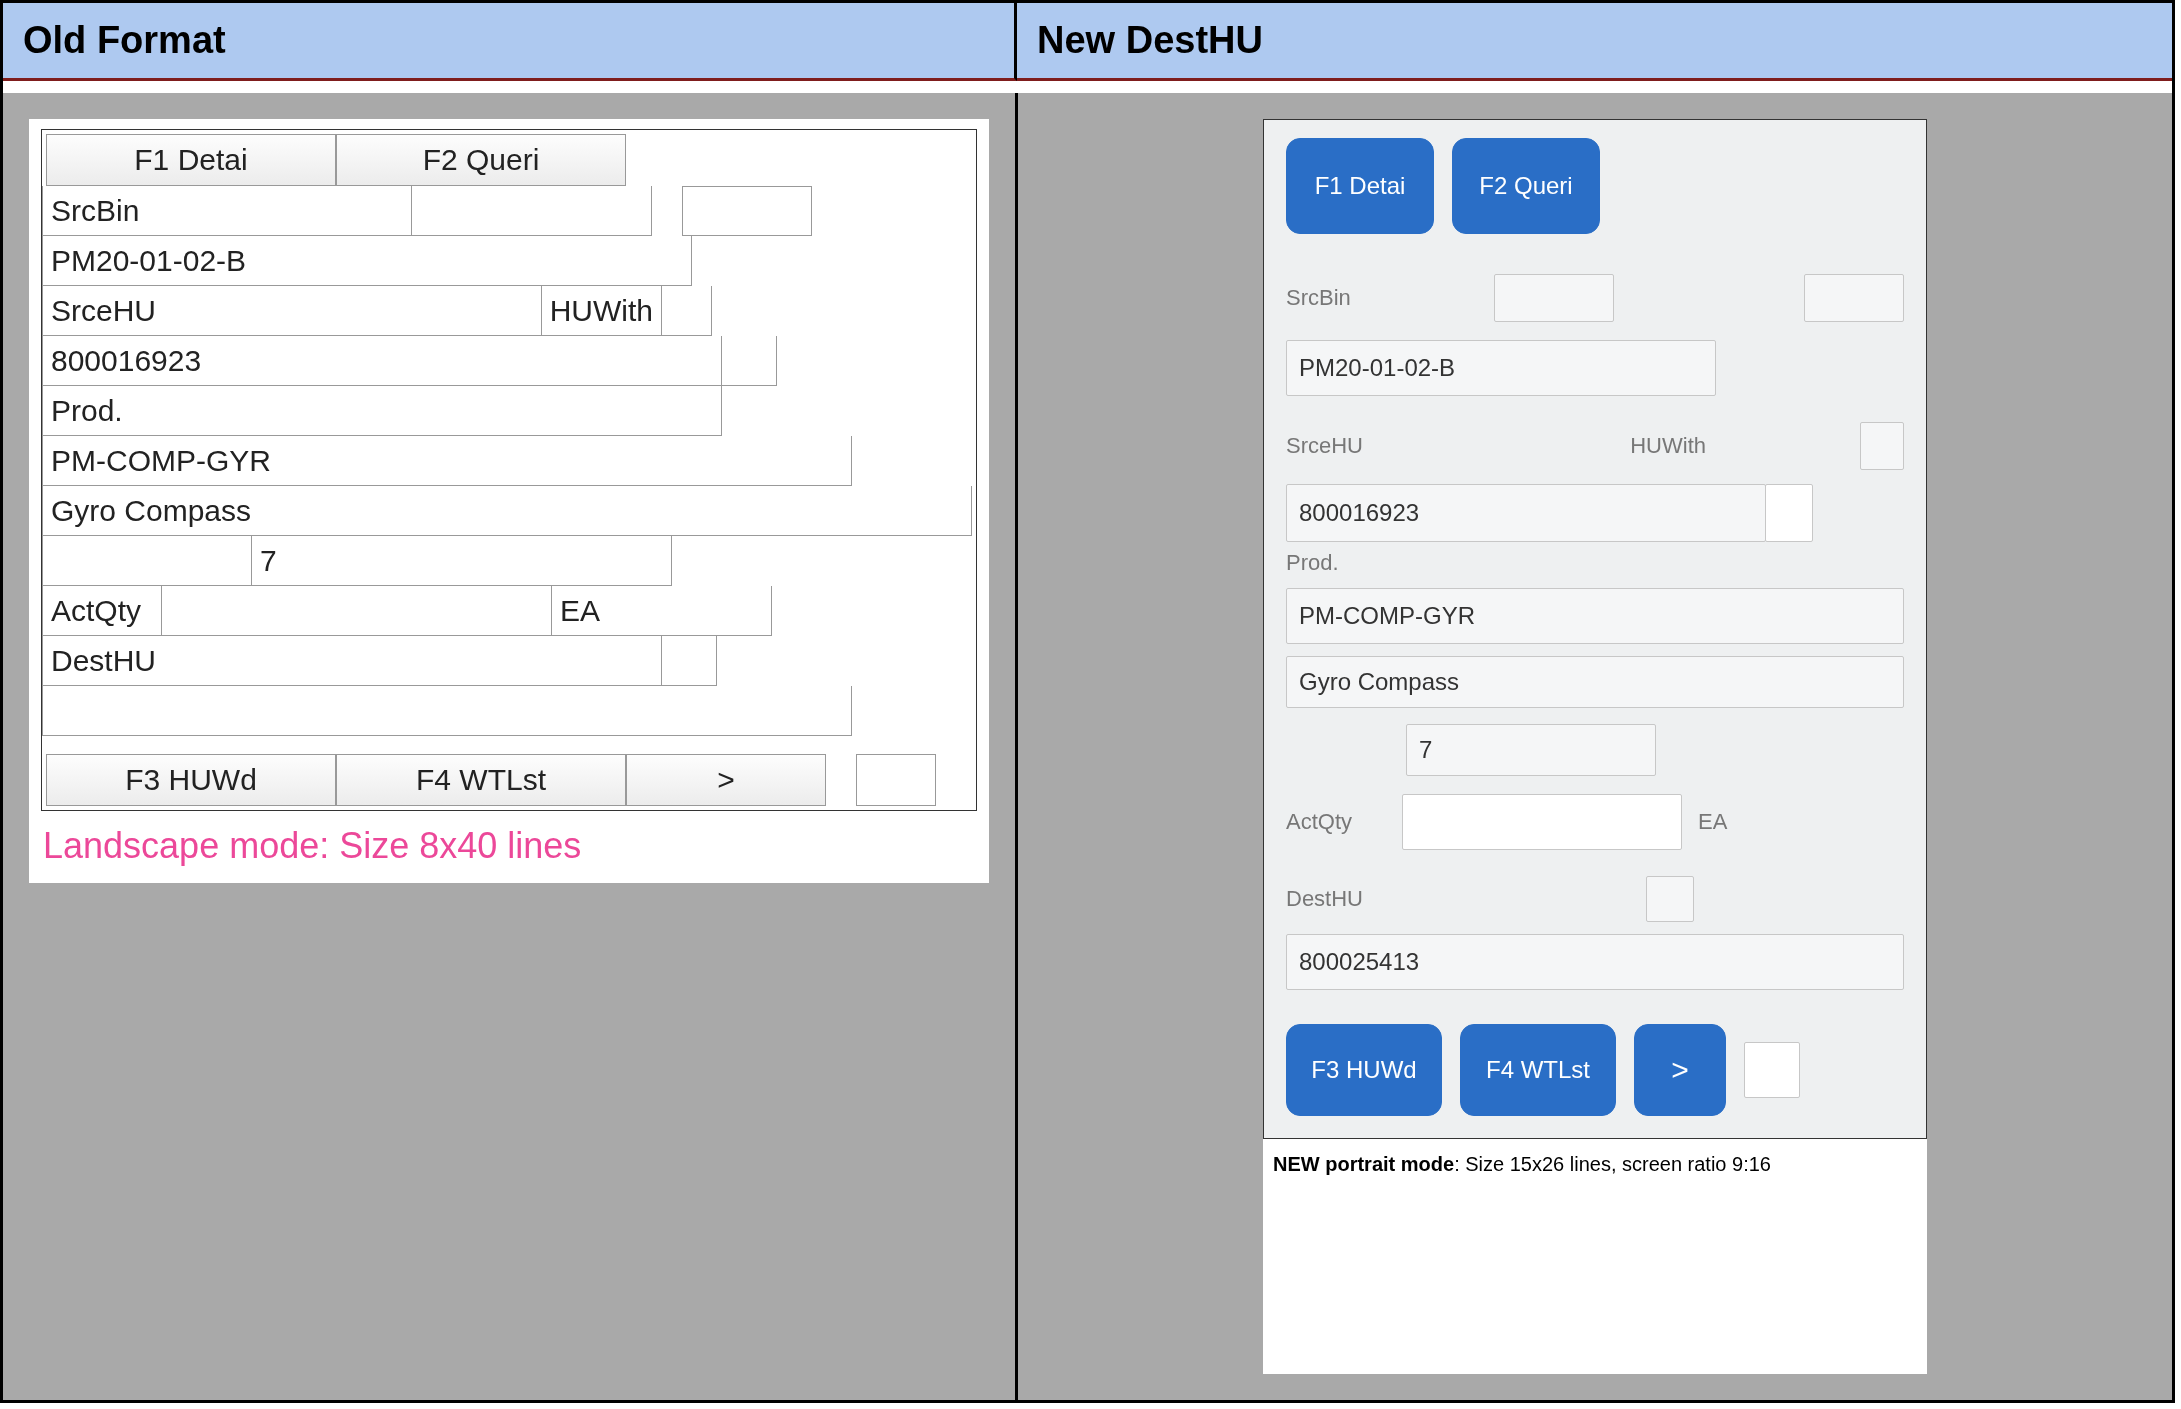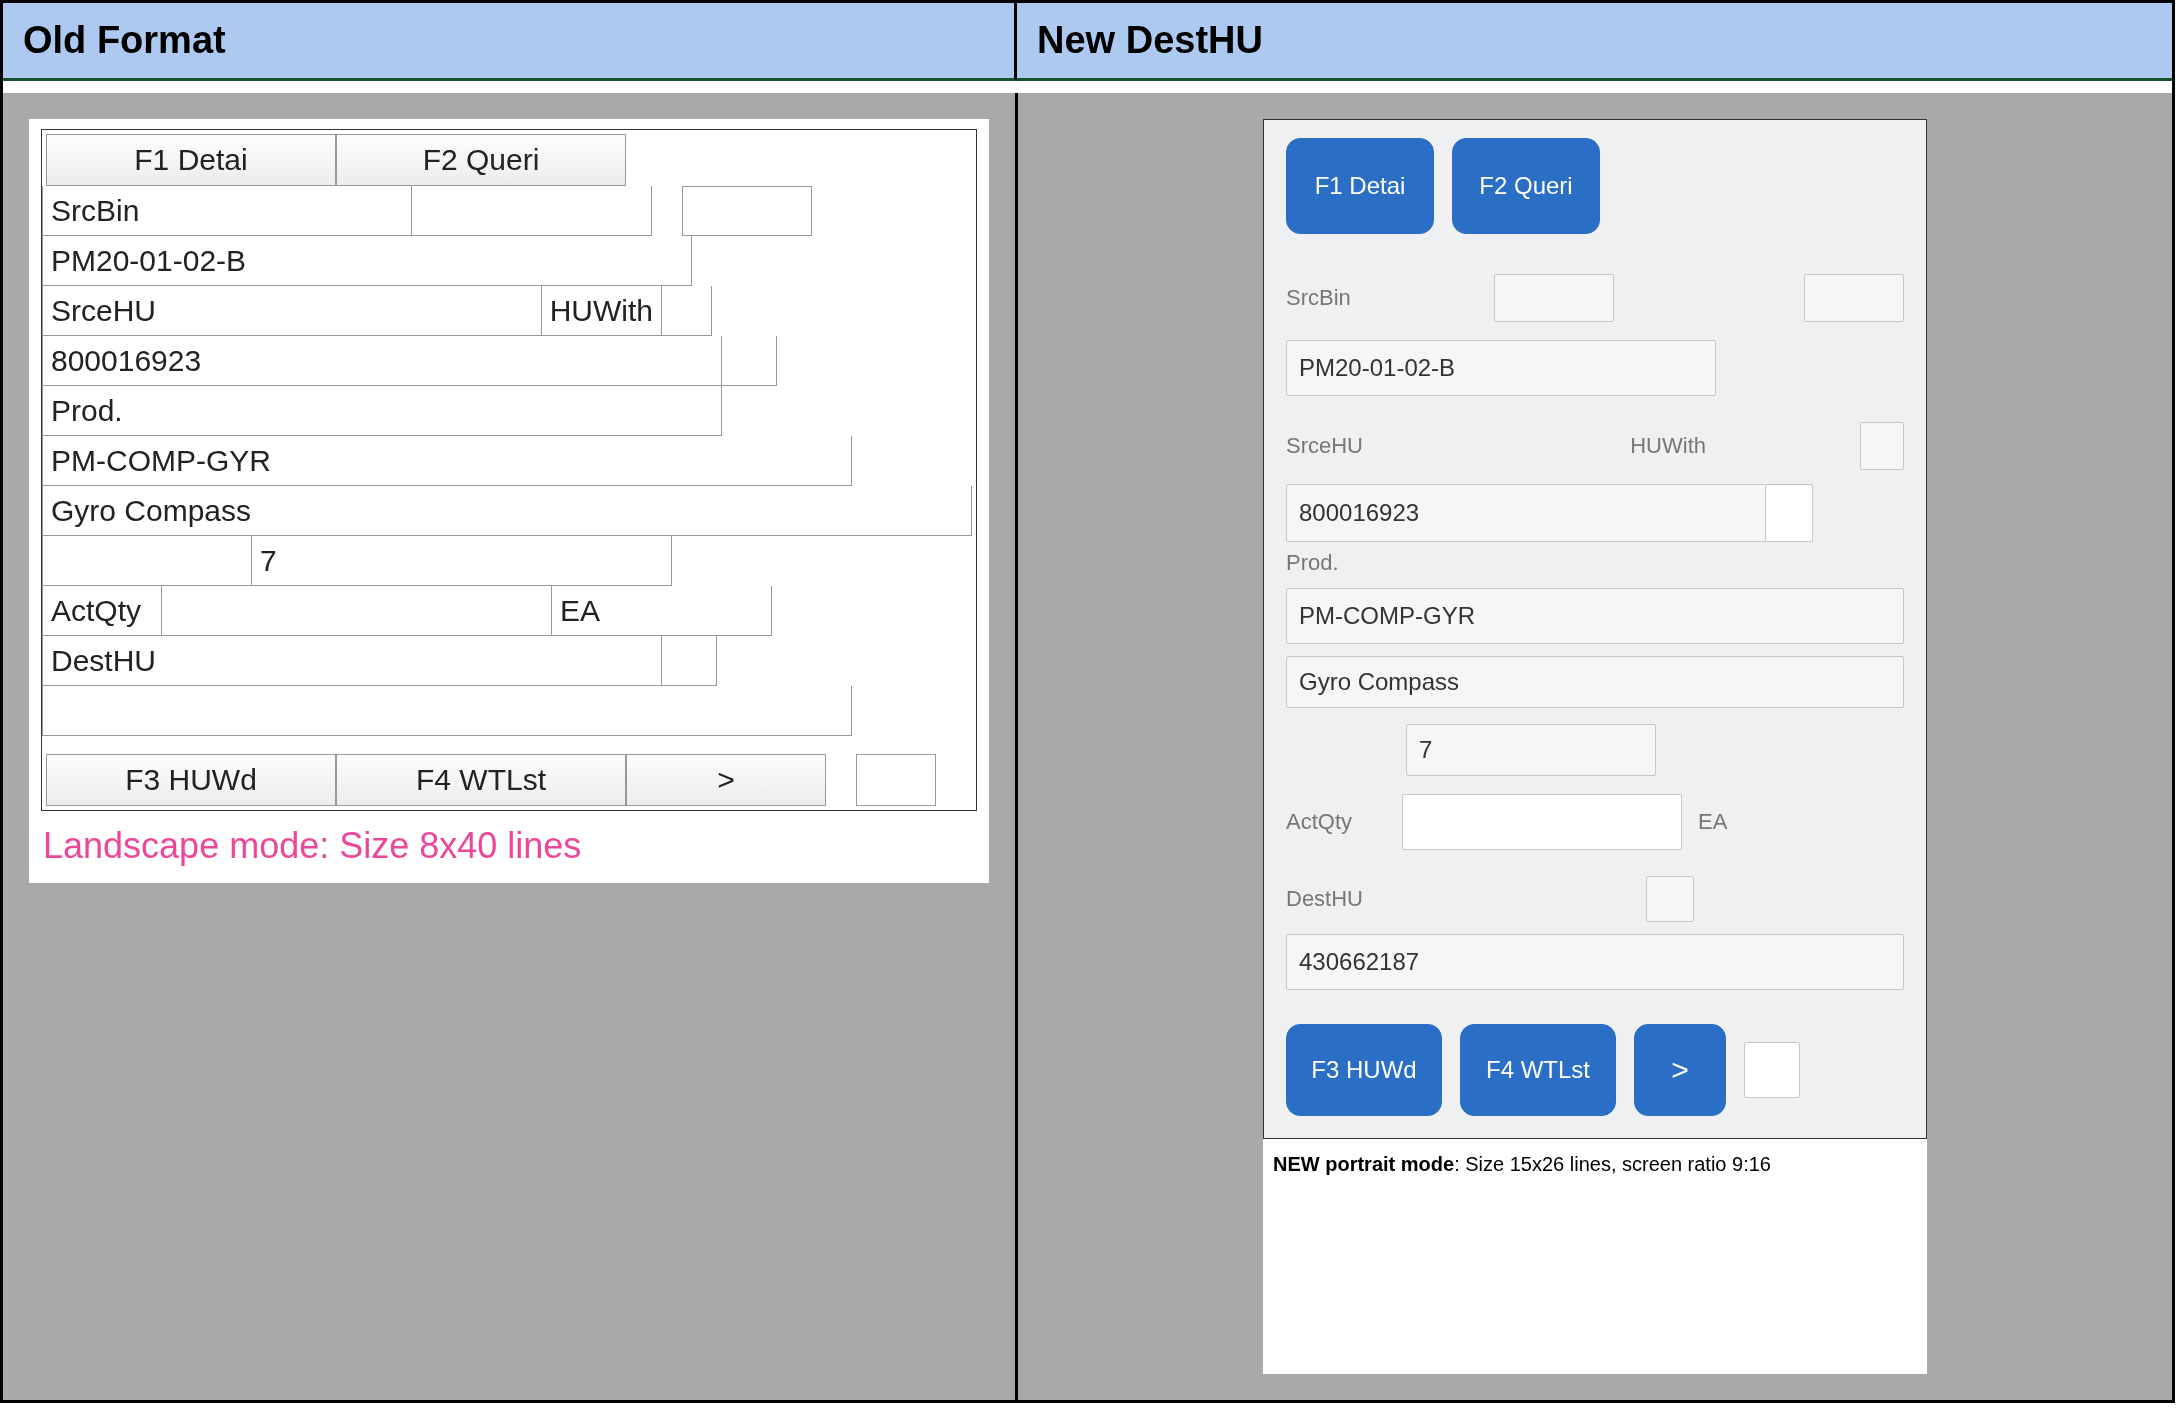--- a/index.html
+++ b/index.html
@@ -1,18 +1,18 @@
 <!DOCTYPE html>
 <html><head>
 <meta charset="utf-8">
 <style>
   html,body{margin:0;padding:0;background:#fff;font-family:Arial,Helvetica,sans-serif;}
   .outer{border:3px solid #000;display:flex;flex-direction:column;width:2175px;height:1403px;box-sizing:border-box;}
   .header-row{display:flex;height:78px;}
-  .header-cell{background:#aec9f0;border-bottom:3px solid #14532d;box-sizing:border-box;display:flex;align-items:center;padding:0 20px;font-size:38px;font-weight:bold;color:#000;}
+  .header-cell{background:#aec9f0;border-bottom:3px solid #7f1d1d;box-sizing:border-box;display:flex;align-items:center;padding:0 20px;font-size:38px;font-weight:bold;color:#000;}
   .header-left{flex:0 0 1014px;border-right:3px solid #000;}
   .header-right{flex:1;}
   .body-row{display:flex;flex:1;margin-top:12px;}
   .body-cell{background:#a9a9a9;box-sizing:border-box;padding:26px;}
   .body-left{flex:0 0 1014px;border-right:3px solid #000;}
   .body-right{flex:1;display:flex;justify-content:center;}
   
   .old-wrap{background:#fff;padding:10px 12px 12px 12px;box-sizing:border-box;width:960px;}
   .old-screen{border:1px solid #333;background:#fff;font-size:32px;color:#222;}
   .old-row{display:flex;align-items:stretch;}
@@ -156,21 +156,21 @@
           <div style="display:flex;align-items:center;gap:16px;margin-bottom:26px;">
             <div class="new-label" style="flex:0 0 100px;">ActQty</div>
             <div class="new-field white" style="width:280px;height:56px;background:#fff;"></div>
             <div class="new-label">EA</div>
           </div>
 
           <div style="display:flex;align-items:center;margin-bottom:12px;">
             <div class="new-label" style="flex:0 0 360px;">DestHU</div>
             <div class="new-small-box" style="width:48px;height:46px;"></div>
           </div>
-          <div class="new-field" style="width:100%;height:56px;margin-bottom:34px;">430662187</div>
+          <div class="new-field" style="width:100%;height:56px;margin-bottom:34px;">800025413</div>
 
           <div style="display:flex;gap:18px;align-items:center;">
             <div class="new-btn" style="width:156px;height:92px;">F3 HUWd</div>
             <div class="new-btn" style="width:156px;height:92px;">F4 WTLst</div>
             <div class="new-btn" style="width:92px;height:92px;font-size:30px;">&gt;</div>
             <div class="new-small-box white" style="width:56px;height:56px;background:#fff;"></div>
           </div>
 
         </div>
         <div class="new-caption">

